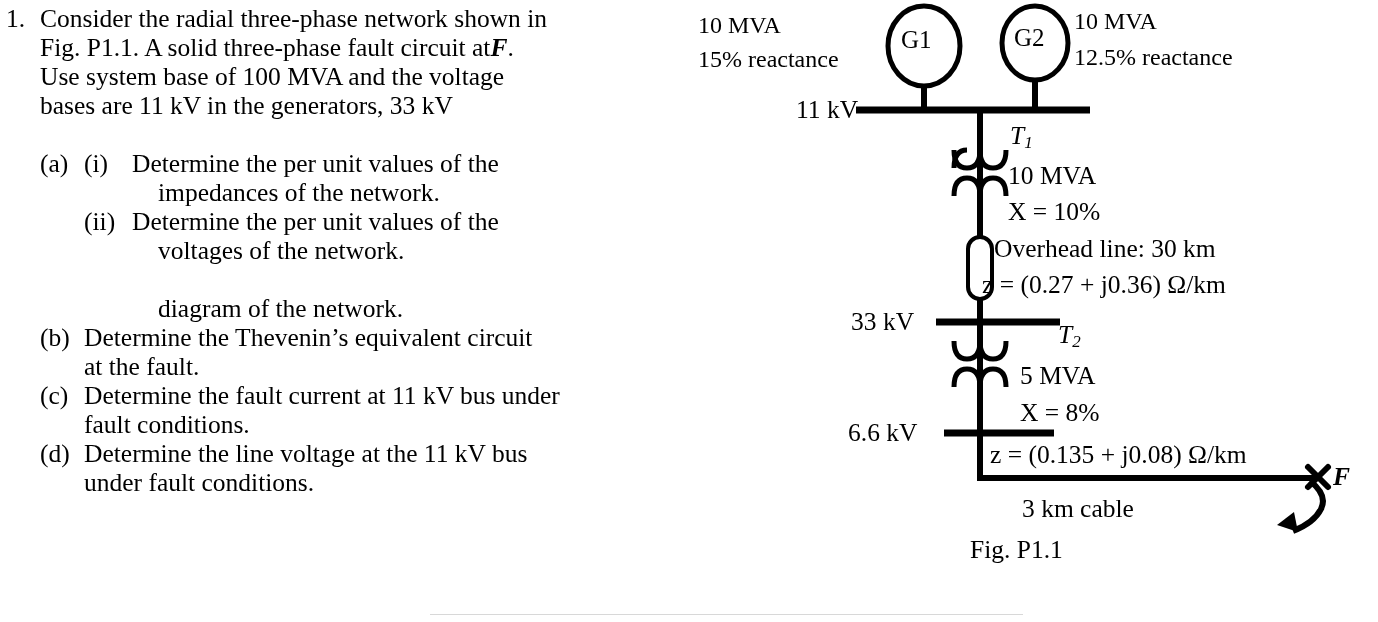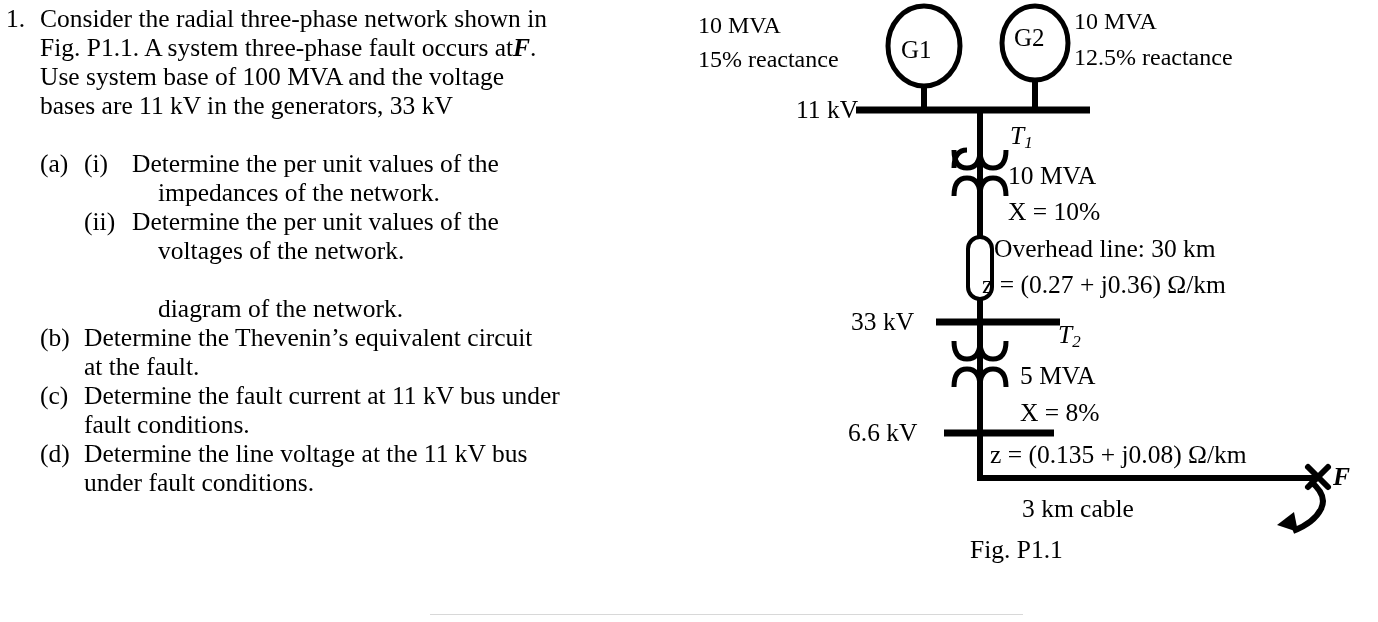--- a/index.html
+++ b/index.html
@@ -90,21 +90,21 @@
 
 <div id="problem-text">
 
   <div class="q-row" style="left:6px; top:4px;">
     <span class="q-num">1.</span>
     <span class="indent-body">Consider the radial three-phase network shown in</span>
   </div>
 
   <div class="q-row" style="left:6px; top:33px;">
     <span class="q-num"></span>
-    <span class="indent-body">Fig. P1.1. A system three-phase fault occurs at </span>
+    <span class="indent-body">Fig. P1.1. A solid three-phase fault circuit at </span>
       <span class="it">F</span>
       <span>.</span>
   </div>
 
   <div class="q-row" style="left:6px; top:62px;">
     <span class="q-num"></span>
     <span class="indent-body">Use system base of 100 MVA and the voltage</span>
   </div>
 
   <div class="q-row" style="left:6px; top:91px;">
@@ -228,21 +228,21 @@
       <path d="M 620 481 q 18 14 11 28 q -7 14 -28 22" stroke-width="6" fill="none"></path>
     </g>
     <polygon points="608,532 587,525 604,512" fill="#000000"></polygon>
   </svg>
 
   <div class="gen-text" style="left:8px; top:12px;">10 MVA</div>
   <div class="gen-text" style="left:8px; top:46px;">15% reactance</div>
   <div class="gen-text" style="left:384px; top:8px;">10 MVA</div>
   <div class="gen-text" style="left:384px; top:44px;">12.5% reactance</div>
 
-  <div class="gen-text" style="left:211px; top:26px; font-size:25px;margin-top:10px;">G1</div>
+  <div class="gen-text" style="left:211px; top:26px; font-size:25px;">G1</div>
   <div class="gen-text" style="left:324px; top:24px; font-size:25px;">G2</div>
 
   <div class="dlabel" style="left:106px; top:95px;">11 kV</div>
   <div class="dlabel" style="left:161px; top:307px;">33 kV</div>
   <div class="dlabel" style="left:158px; top:418px;">6.6 kV</div>
 
   <div class="dlabel ital" style="left:320px; top:121px;"><span>T</span><span class="sub">1</span></div>
   <div class="dlabel" style="left:318px; top:161px;">10 MVA</div>
   <div class="dlabel" style="left:318px; top:197px;"><span class="ital">X</span> <span>= 10%</span></div>
 

